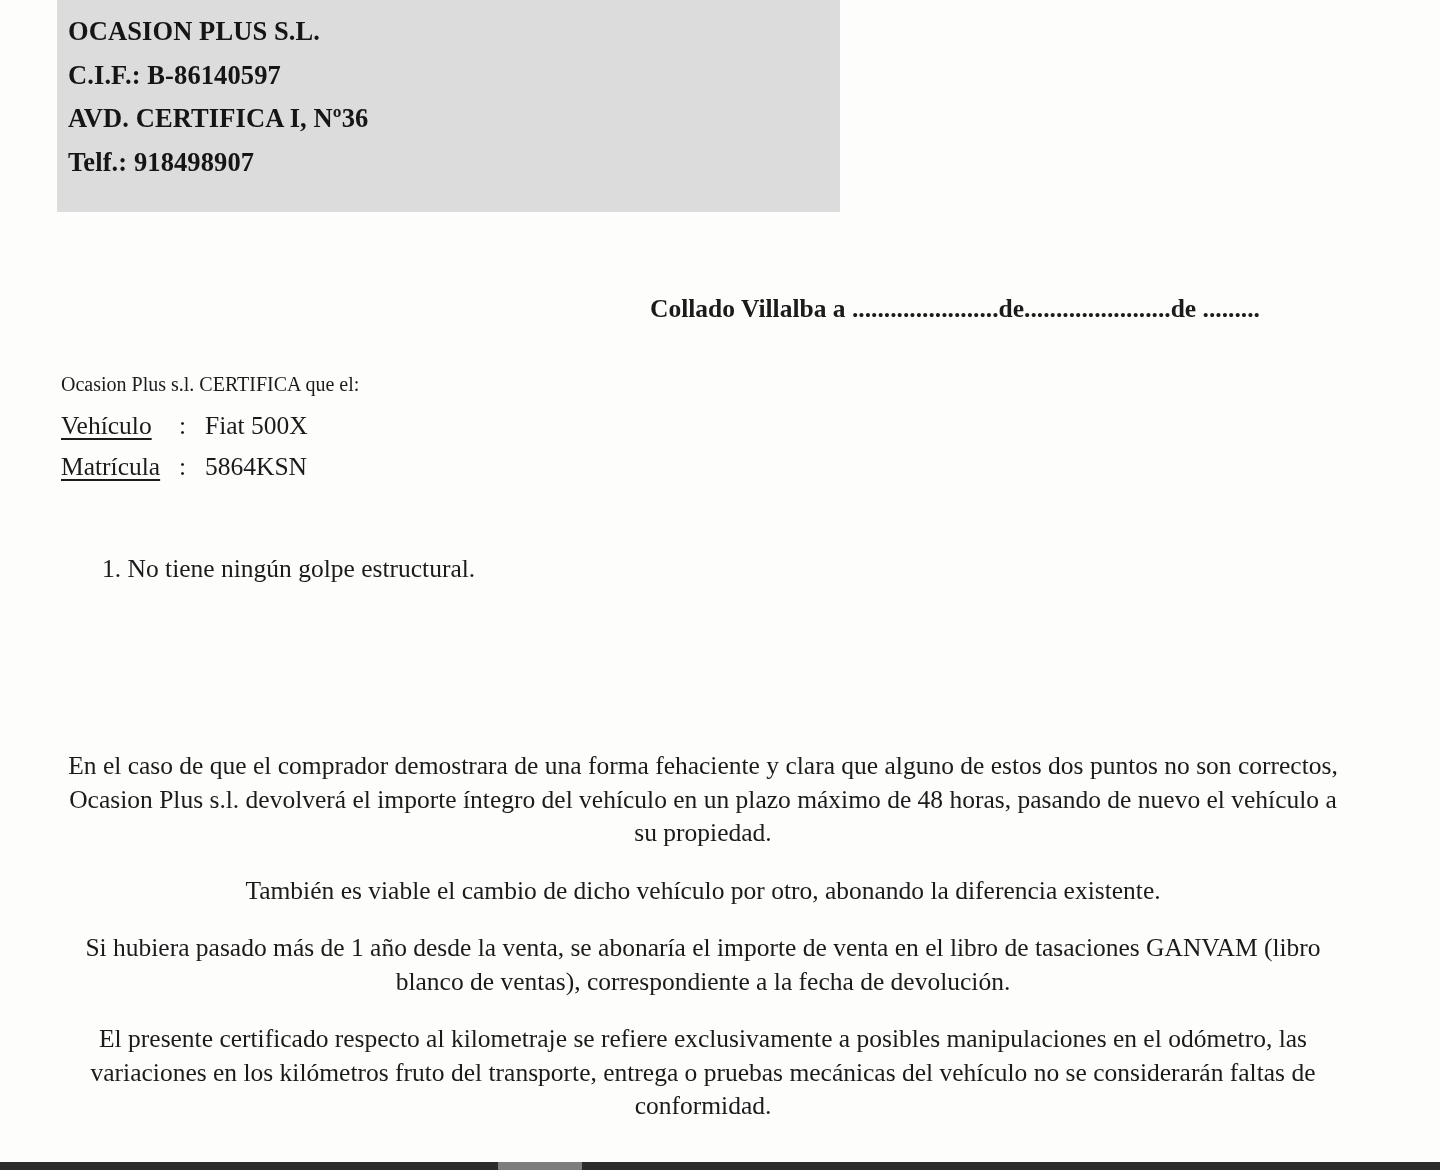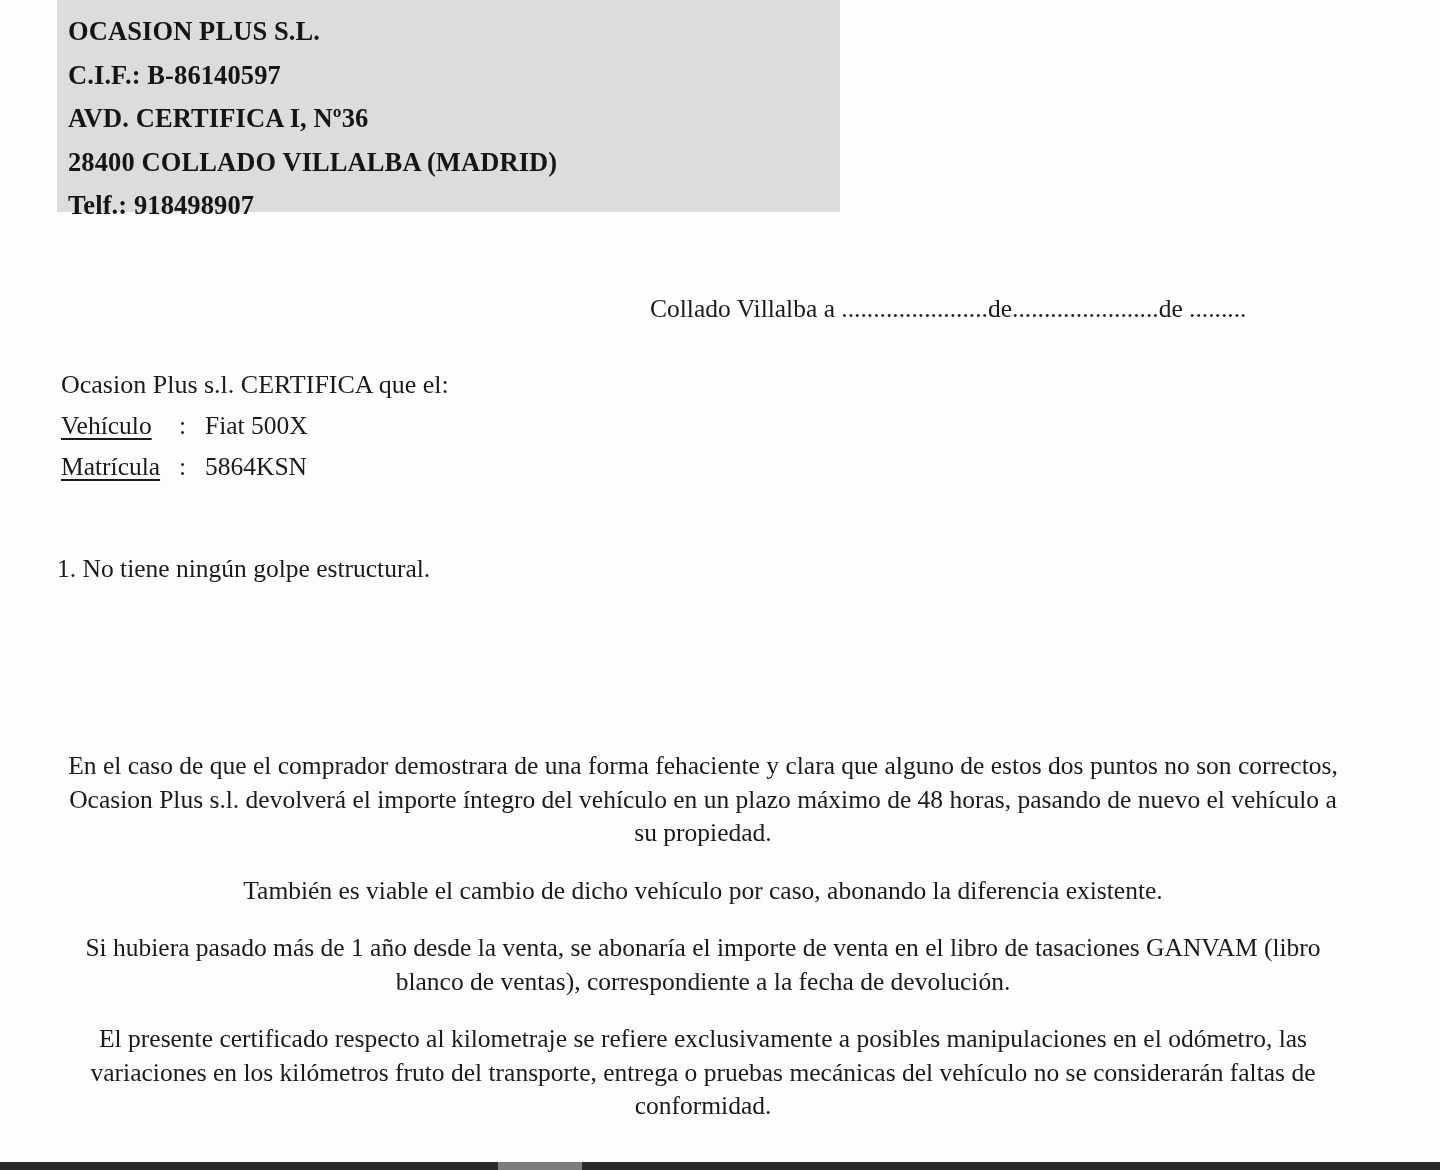--- a/index.html
+++ b/index.html
@@ -46,31 +46,32 @@
 
   
   .date-line {
     position: absolute;
     left: 650px;
     top: 292px;
     font-size: 25.5px;
     line-height: 34px;
     white-space: nowrap;
     color: #1b1b1b;
+    font-weight: bold;
   }
 
   
   .certifica {
     position: absolute;
     left: 61px;
     top: 364px;
     width: 700px;
   }
   .certifica-intro {
-    font-size: 26px;
+    font-size: 20px;
     line-height: 41px;
     white-space: nowrap;
   }
   .spec-row {
     font-size: 25.5px;
     line-height: 41px;
     white-space: nowrap;
   }
   .spec-label {
     display: inline-block;
@@ -91,20 +92,21 @@
   .points {
     position: absolute;
     left: 57px;
     top: 552px;
     width: 1300px;
   }
   .point {
     font-size: 25.5px;
     line-height: 34px;
     white-space: nowrap;
+    margin-left: 45px;
   }
   .point + .point {
     margin-top: 30px;
   }
 
   
   .body-copy {
     position: absolute;
     left: 57px;
     top: 749px;
@@ -140,21 +142,20 @@
 </style>
 </head>
 <body>
 
 <div class="page">
 
   <div class="header-block">
     <div class="header-line">OCASION PLUS S.L.</div>
     <div class="header-line">C.I.F.: B-86140597</div>
     <div class="header-line">AVD. CERTIFICA I, Nº36</div>
-    <div class="header-line">28400 COLLADO VILLALBA (MADRID)</div>
     <div class="header-line">Telf.: 918498907</div>
   </div>
 
   <div class="date-line">Collado Villalba a .......................de.......................de .........</div>
 
   <div class="certifica">
     <div class="certifica-intro">Ocasion Plus s.l. CERTIFICA que el:</div>
 
     <div class="spec-row">
       <span class="spec-label">Vehículo</span><span class="spec-sep">:</span><span class="spec-value">Fiat 500X</span>
@@ -164,21 +165,21 @@
       <span class="spec-label">Matrícula</span><span class="spec-sep">:</span><span class="spec-value">5864KSN</span>
     </div>
   </div>
 
   <div class="points">
     <div class="point">1. No tiene ningún golpe estructural.</div>
   </div>
 
   <div class="body-copy">
     <p class="para">En el caso de que el comprador demostrara de una forma fehaciente y clara que alguno de estos dos puntos no son correctos, Ocasion Plus s.l. devolverá el importe íntegro del vehículo en un plazo máximo de 48 horas, pasando de nuevo el vehículo a su propiedad.</p>
-    <p class="para">También es viable el cambio de dicho vehículo por caso, abonando la diferencia existente.</p>
+    <p class="para">También es viable el cambio de dicho vehículo por otro, abonando la diferencia existente.</p>
     <p class="para">Si hubiera pasado más de 1 año desde la venta, se abonaría el importe de venta en el libro de tasaciones GANVAM (libro blanco de ventas), correspondiente a la fecha de devolución.</p>
     <p class="para">El presente certificado respecto al kilometraje se refiere exclusivamente a posibles manipulaciones en el odómetro, las variaciones en los kilómetros fruto del transporte, entrega o pruebas mecánicas del vehículo no se considerarán faltas de conformidad.</p>
   </div>
 
   <div class="bottom-bar">
     <div class="bottom-bar-thumb"></div>
   </div>
 
 </div>
 

